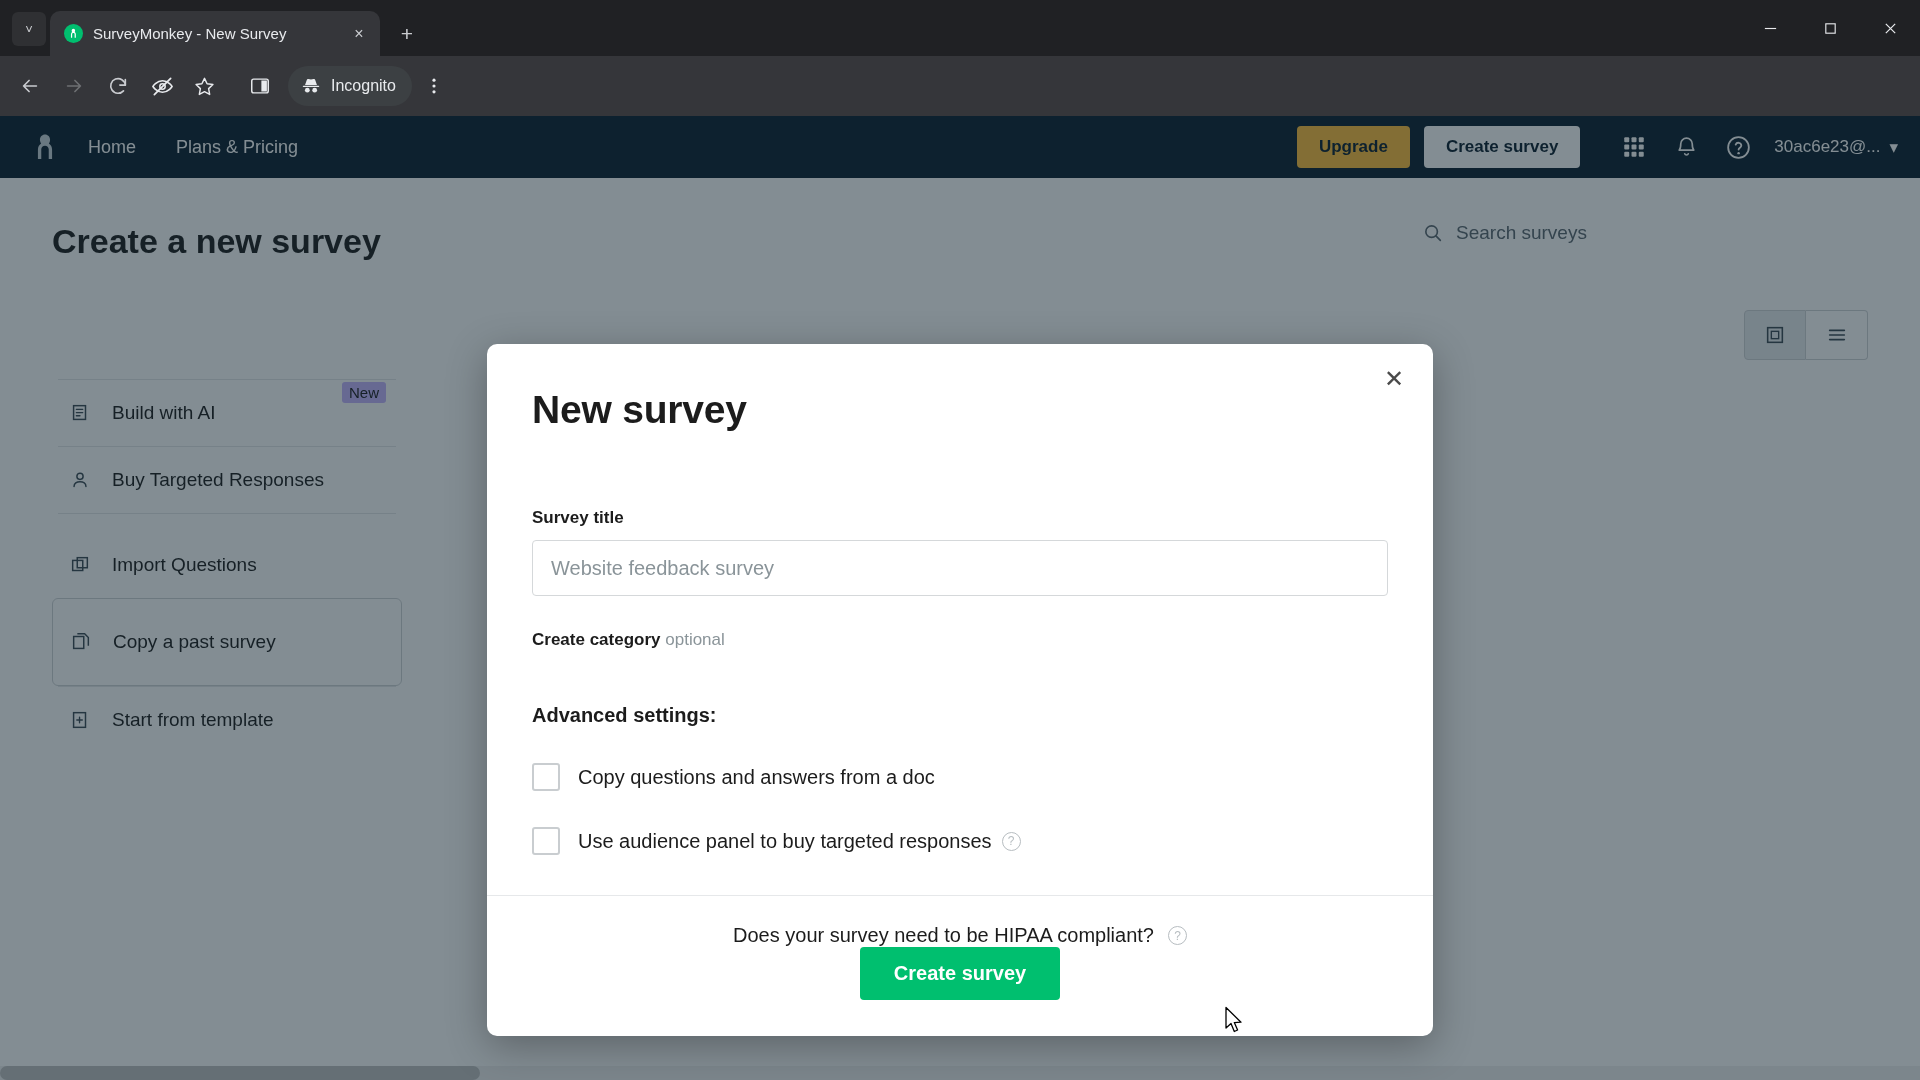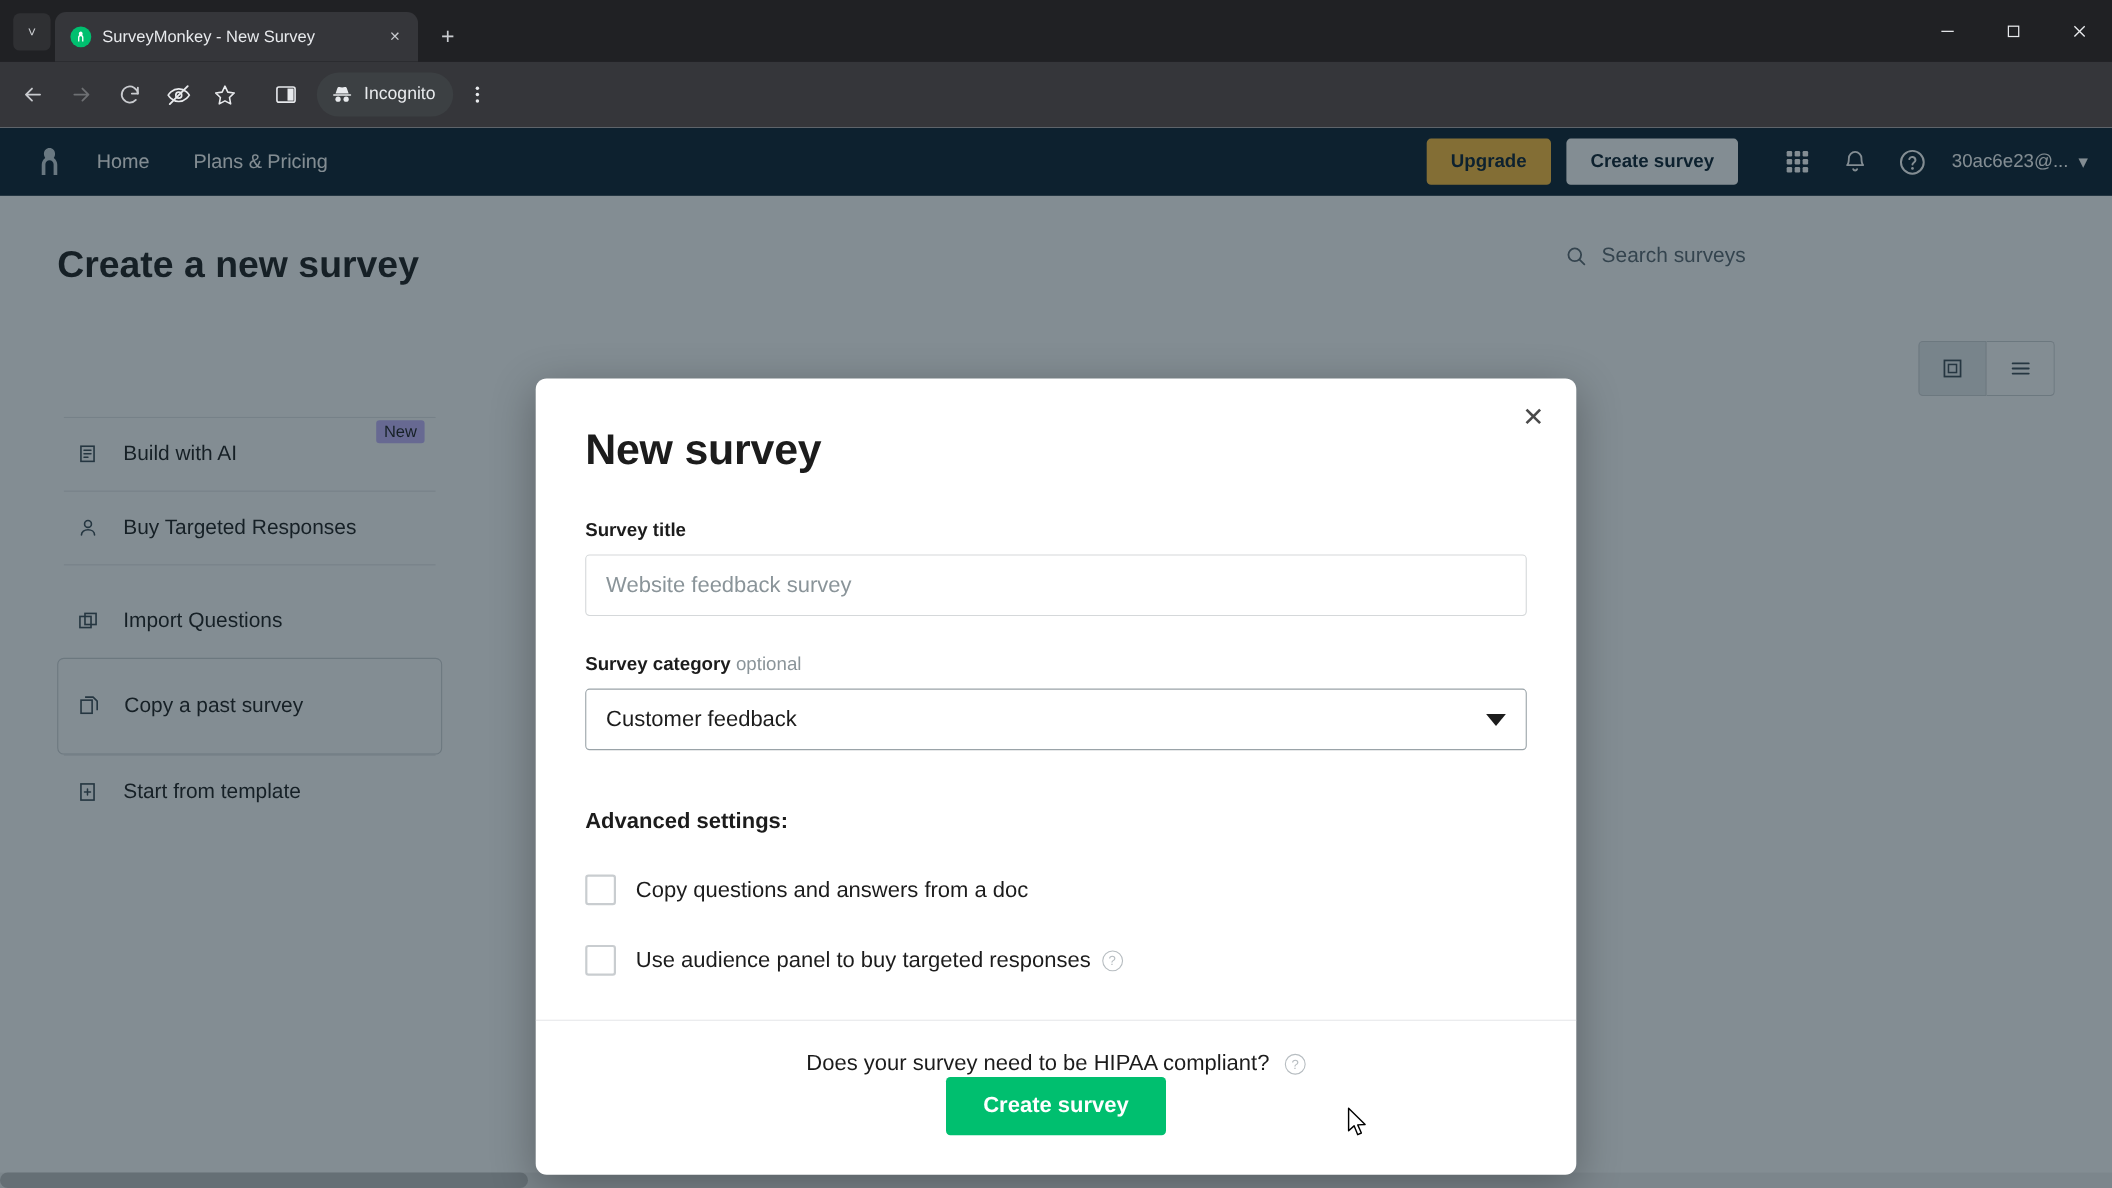--- a/index.html
+++ b/index.html
@@ -125,21 +125,21 @@
     background: #ffffff; border-radius: 10px; box-shadow: 0 10px 40px rgba(0,0,0,.30);
     overflow: hidden;
   }
   .modal-close {
     position: absolute; right: 18px; top: 14px; width: 42px; height: 42px;
     display: flex; align-items: center; justify-content: center;
     color: #4a4a4a; font-size: 24px; font-weight: 300;
   }
   .modal-body { padding: 44px 45px 0 45px; }
   .modal-title { font-size: 39px; font-weight: 700; color: #1c1c1c; letter-spacing: -.2px; }
-  .field-block { margin-top: 40px; }
+  .field-block { margin-top: 76px; }
   .field-label { font-size: 17px; font-weight: 700; color: #1c1c1c; margin-bottom: 12px; }
   .field-label .optional { font-weight: 400; color: #8a9499; }
   .text-input {
     width: 100%; height: 56px; border: 1px solid #d5d8da; border-radius: 4px;
     padding: 0 18px; font-size: 20px; color: #8a9499; font-family: inherit;
     background: #fff; display: flex; align-items: center;
   }
   .select-input {
     width: 100%; height: 56px; border: 1px solid #9aa3a8; border-radius: 4px;
     padding: 0 18px; font-size: 20px; color: #1c1c1c;
@@ -425,26 +425,22 @@
 
         <div class="field-block">
           <div class="field-label">Survey title</div>
           <div class="text-input">
             <span>Website feedback survey</span>
           </div>
         </div>
 
         <div class="field-block" style="margin-top:34px">
           <div class="field-label">
-            <span>Survey category</span>
+            <span>Create category</span>
             <span class="optional">optional</span>
-          </div>
-          <div class="select-input">
-            <span>Customer feedback</span>
-            <span class="caret"></span>
           </div>
         </div>
 
         <div class="adv-title">Advanced settings:</div>
 
         <div class="check-row">
           <span class="checkbox"></span>
           <span class="check-label">Copy questions and answers from a doc</span>
         </div>
 

